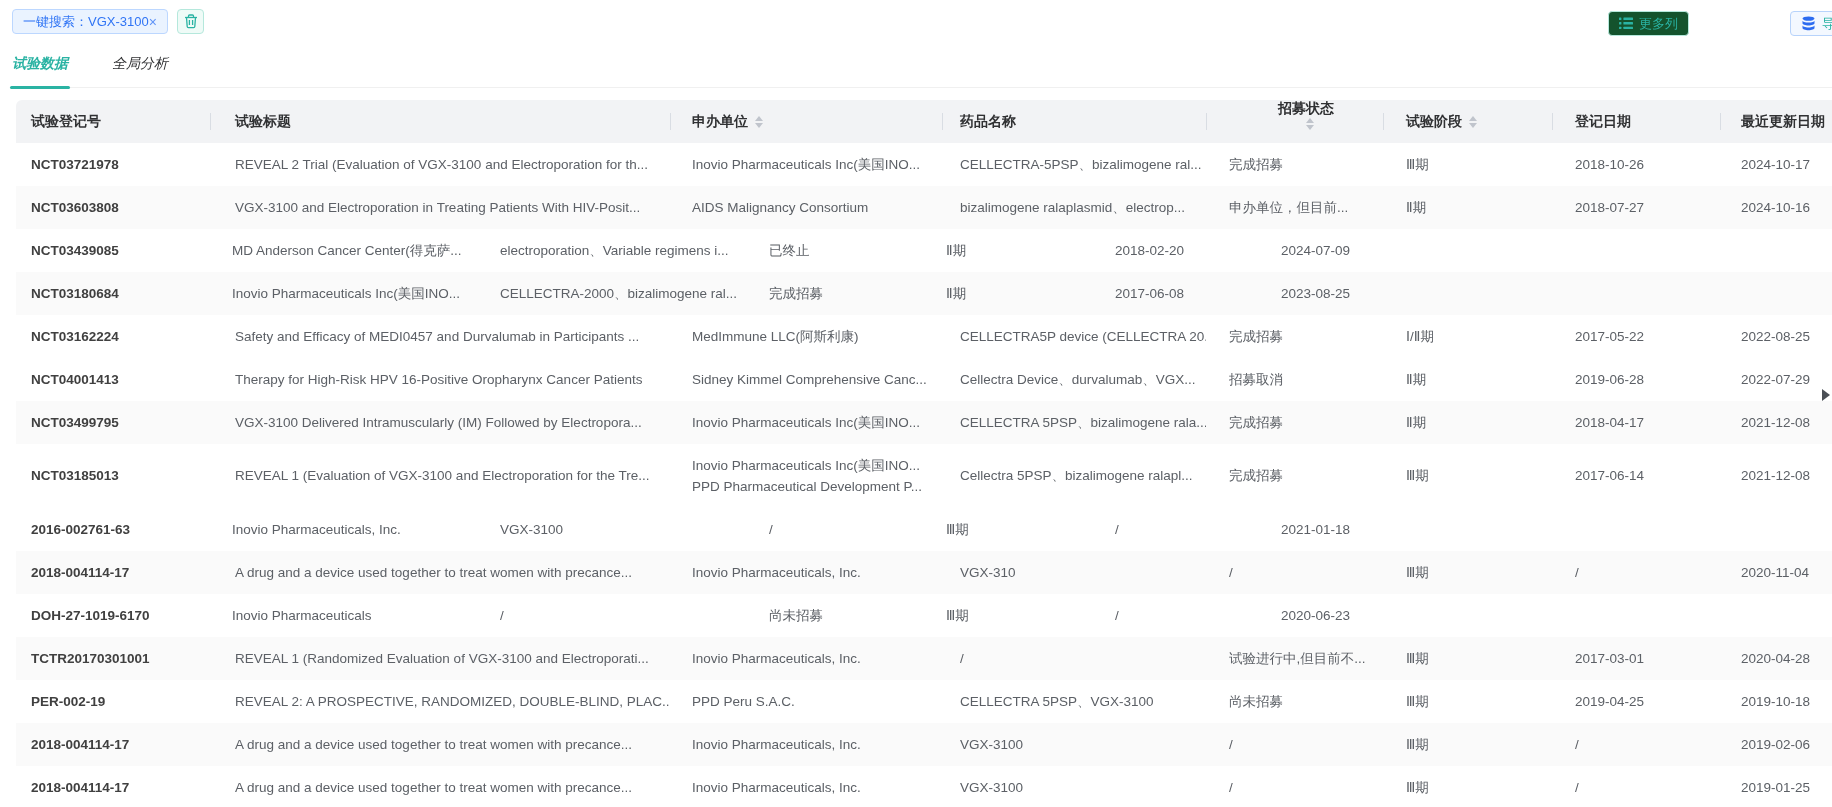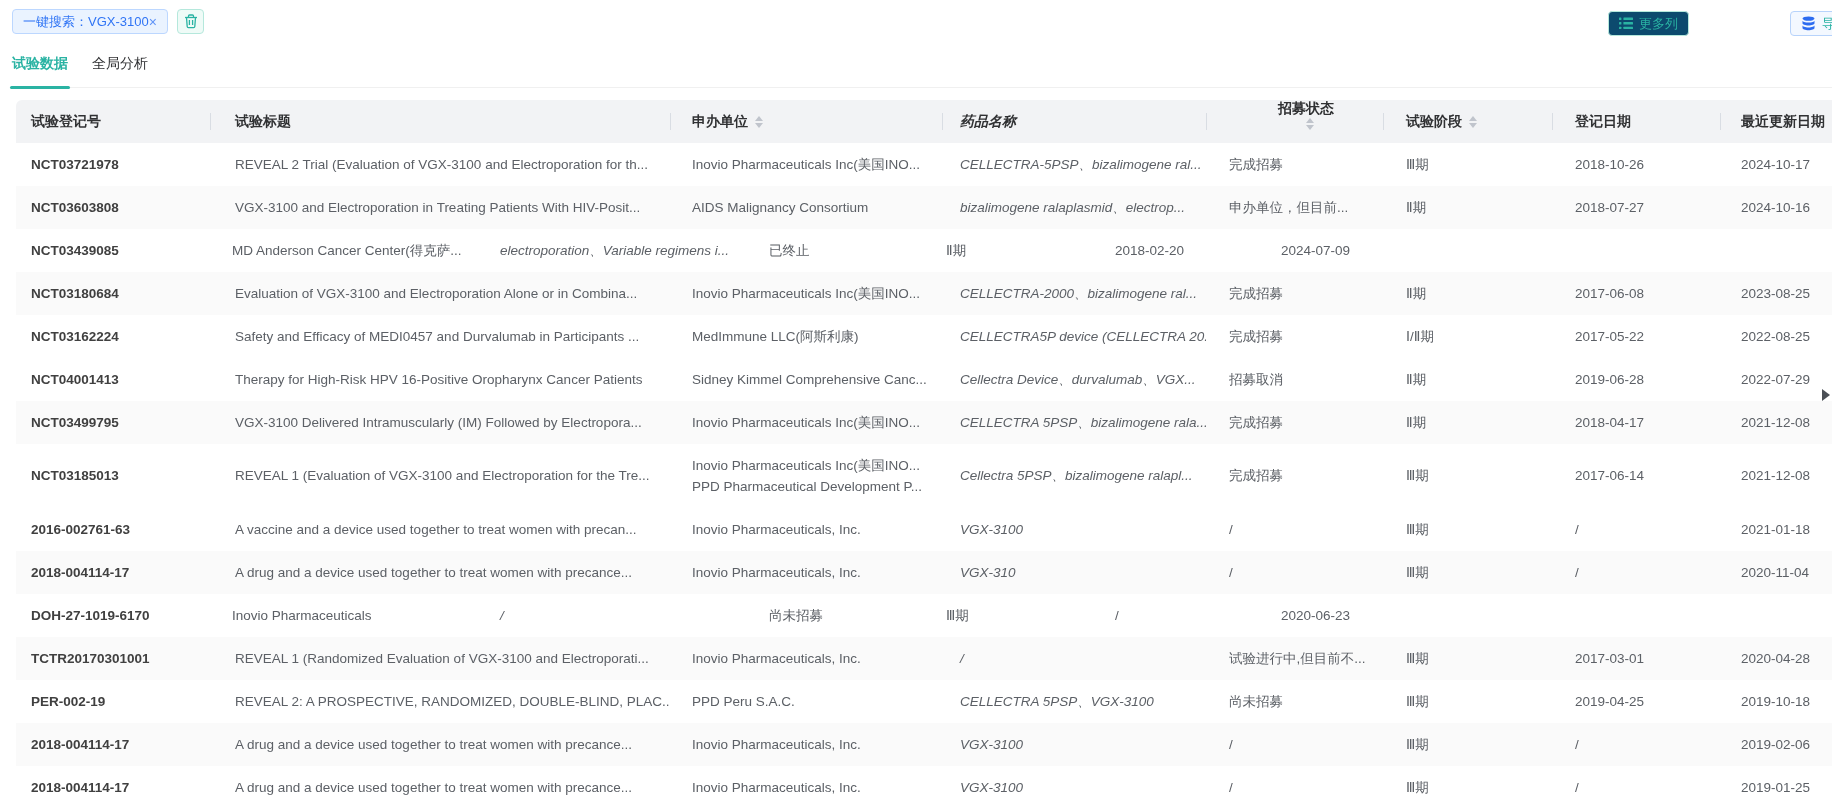--- a/index.html
+++ b/index.html
@@ -23,27 +23,27 @@
   .icon-btn {
     position:absolute; left:177px; top:9px; width:27px; height:25px;
     background:#effbf7; border:1px solid #b5e8dc; border-radius:4px;
     display:flex; align-items:center; justify-content:center; cursor:pointer;
   }
   .right-btn {
     position:absolute; top:11px; height:25px;
     display:inline-flex; align-items:center; gap:6px; padding:0 10px;
     border-radius:4px; font-size:13px; cursor:pointer; white-space:nowrap;
   }
-  .more-cols-btn { left:1608px; background:#0c4a6e; border:1px solid #b5e8dc; color:#2ab3a3; }
+  .more-cols-btn { left:1608px; background:#14532d; border:1px solid #b5e8dc; color:#2ab3a3; }
   .export-btn   { left:1790px; width:120px; background:#f3f8ff; border:1px solid #b7d3fb; color:#2ab3a3; }
 
   
   .tabbar {
     position:absolute; top:52px; left:10px; right:0; height:36px;
-    display:flex; gap:20px; border-bottom:1px solid #f0f0f0;
+    display:flex; gap:40px; border-bottom:1px solid #f0f0f0;font-style:italic;
   }
   .tab { font-size:14px; color:#303133; padding:3px 2px 0 2px; position:relative; cursor:pointer; }
   .tab.active { color:#2ab3a3; font-weight:700; }
   .tab.active::after {
     content:""; position:absolute; left:0; right:0; bottom:-2px; height:3px;
     background:#2ab3a3; border-radius:2px;
   }
 
   
   .table { position:absolute; top:100px; left:16px; width:2010px; }
@@ -65,21 +65,21 @@
   .trow.striped { background:#fafafa; }
   .cell { overflow:hidden; white-space:nowrap; line-height:20px; }
   .id-link { color:#404040; font-weight:700; font-size:13.5px; text-decoration:none; cursor:pointer; }
   .sponsor div { white-space:nowrap; line-height:21px; }
   .tall { padding:11px 0; }
 
   
   .col-0 { width:194px; padding-left:15px; }
   .col-1 { width:460px; padding-left:25px; }
   .col-2 { width:272px; padding-left:22px; }
-  .col-3 { width:264px; padding-left:18px;font-style:italic; }
+  .col-3 { width:264px; padding-left:18px; }
   .col-4 { width:177px; padding-left:23px;flex-direction:column; }
   .col-5 { width:169px; padding-left:23px; }
   .col-6 { width:168px; padding-left:23px; }
   .col-7 { width:286px; padding-left:21px; }
 
   
   .scroll-arrow {
     position:absolute; left:1822px; top:389px; width:0; height:0;
     border-top:6px solid transparent; border-bottom:6px solid transparent;
     border-left:8px solid #4a4f55; cursor:pointer;
@@ -207,21 +207,20 @@
           <div>MD Anderson Cancer Center(得克萨...</div>
         </div>
     <div class="cell col-3">electroporation、Variable regimens i...</div>
     <div class="cell col-4">已终止</div>
     <div class="cell col-5">Ⅱ期</div>
     <div class="cell col-6">2018-02-20</div>
     <div class="cell col-7">2024-07-09</div>
   </div>
       <div class="trow striped">
     <div class="cell col-0"><a class="id-link">NCT03180684</a></div>
-    <div class="cell col-1">Evaluation of VGX-3100 and Electroporation Alone or in Combina...</div>
     <div class="cell col-2 sponsor">
           <div>Inovio Pharmaceuticals Inc(美国INO...</div>
         </div>
     <div class="cell col-3">CELLECTRA-2000、bizalimogene ral...</div>
     <div class="cell col-4">完成招募</div>
     <div class="cell col-5">Ⅱ期</div>
     <div class="cell col-6">2017-06-08</div>
     <div class="cell col-7">2023-08-25</div>
   </div>
       <div class="trow">
@@ -268,21 +267,20 @@
           <div>PPD Pharmaceutical Development P...</div>
         </div>
     <div class="cell col-3">Cellectra 5PSP、bizalimogene ralapl...</div>
     <div class="cell col-4">完成招募</div>
     <div class="cell col-5">Ⅲ期</div>
     <div class="cell col-6">2017-06-14</div>
     <div class="cell col-7">2021-12-08</div>
   </div>
       <div class="trow">
     <div class="cell col-0"><a class="id-link">2016-002761-63</a></div>
-    <div class="cell col-1">A vaccine and a device used together to treat women with precan...</div>
     <div class="cell col-2 sponsor">
           <div>Inovio Pharmaceuticals, Inc.</div>
         </div>
     <div class="cell col-3">VGX-3100</div>
     <div class="cell col-4">/</div>
     <div class="cell col-5">Ⅲ期</div>
     <div class="cell col-6">/</div>
     <div class="cell col-7">2021-01-18</div>
   </div>
       <div class="trow striped">

